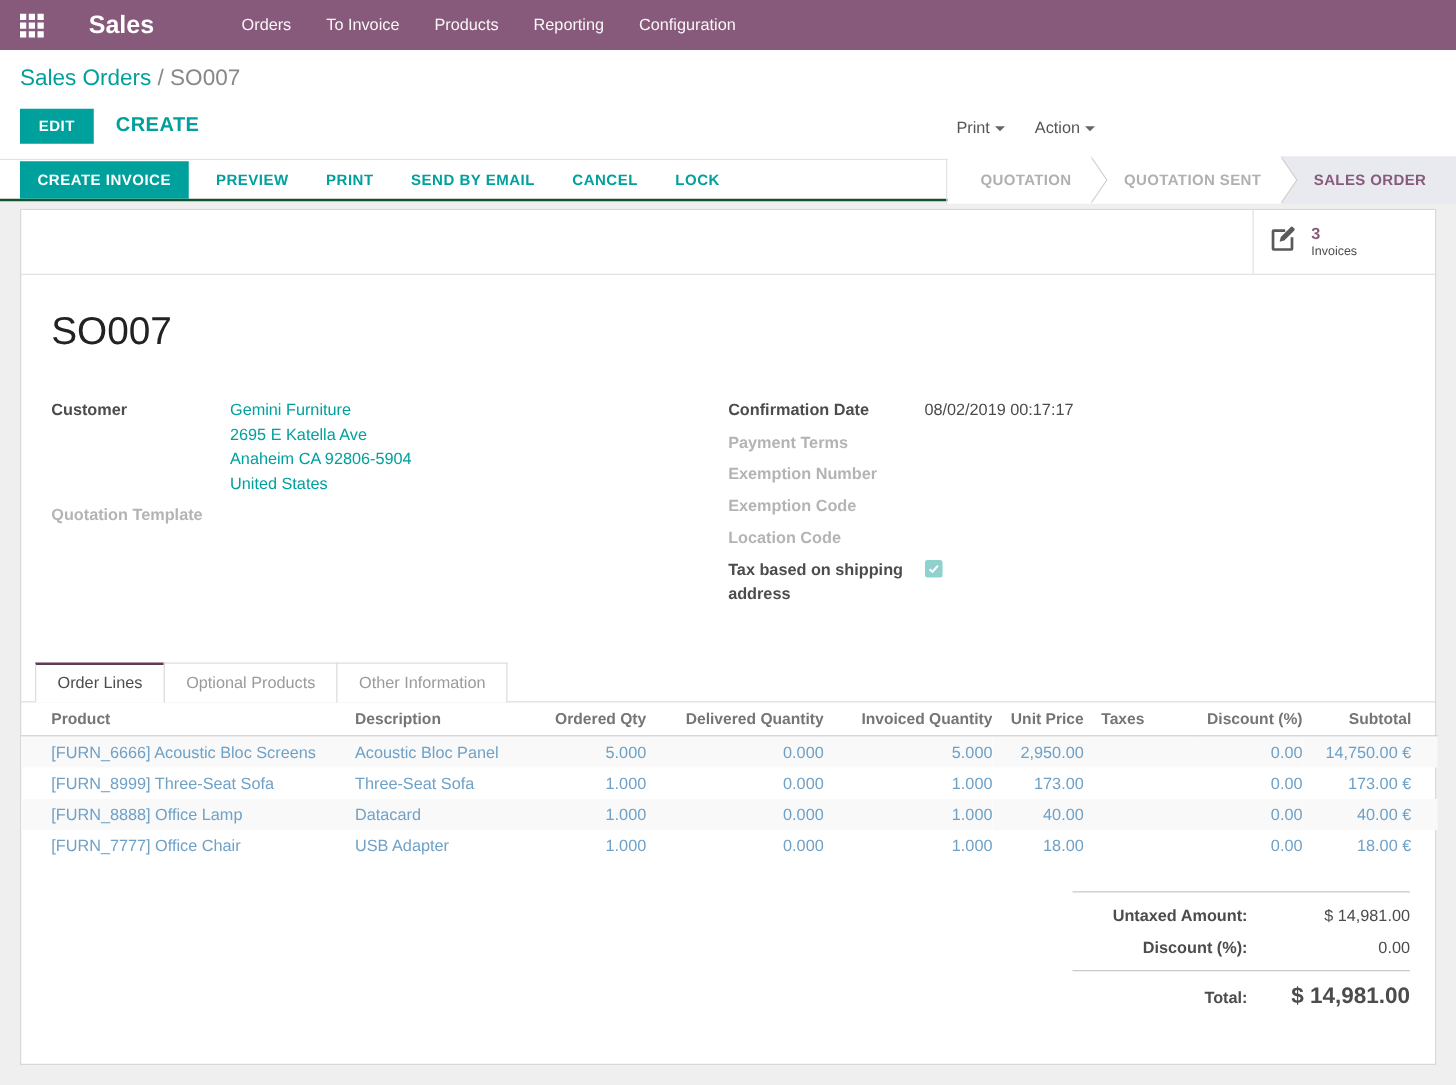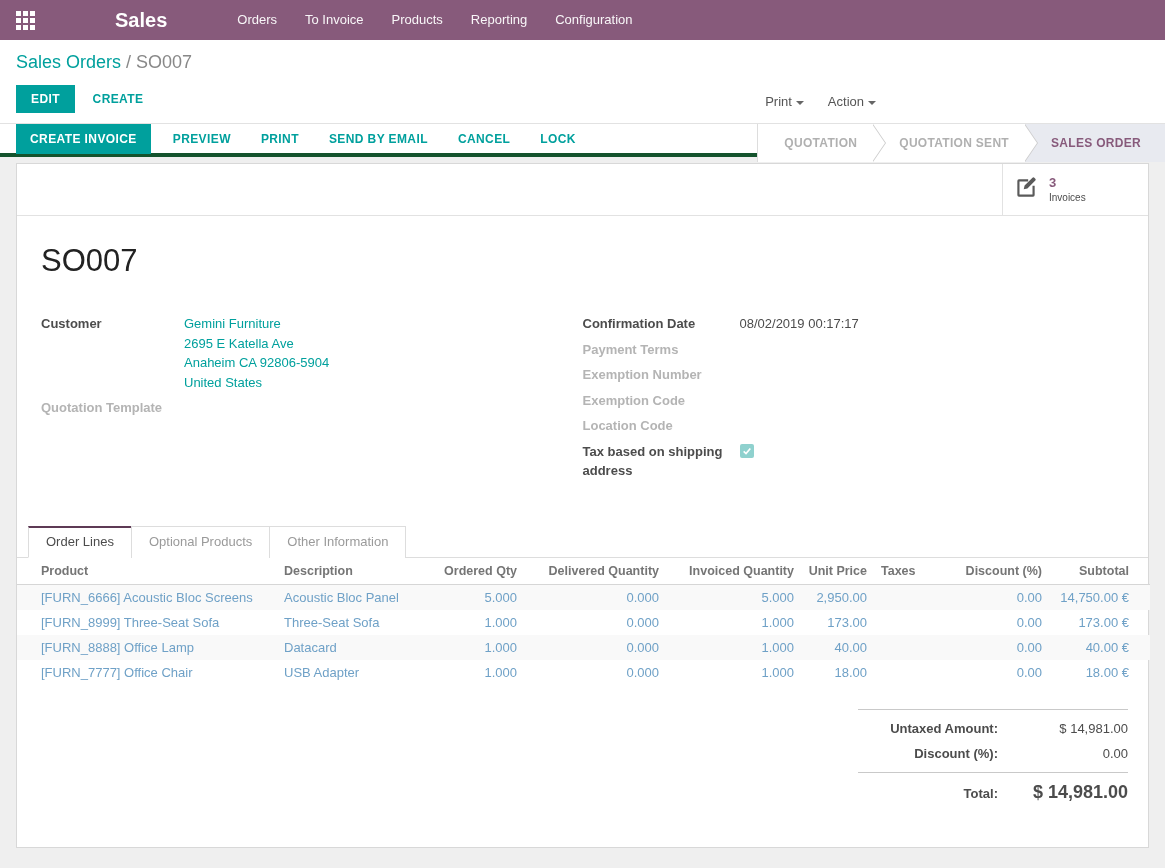--- a/index.html
+++ b/index.html
@@ -3,40 +3,40 @@
 <meta charset="utf-8">
 <style>
   * { margin:0; padding:0; box-sizing:border-box; }
   html,body { width:1165px; height:868px; overflow:hidden; background:#efefef;
               font-family:"Liberation Sans", sans-serif; font-size:13px; color:#4c4c4c; }
 
   
   .navbar { height:40px; background:#875A7B; display:flex; align-items:center; padding:0 16px; }
   .grid-icon { display:grid; grid-template-columns:repeat(3,5px); grid-gap:2px; cursor:pointer; margin-right:36px; }
   .grid-icon span { width:5px; height:5px; background:#fff; }
-  .brand { color:#fff; font-size:20px; font-weight:bold; margin-right:56px; cursor:pointer;margin-left:44px; }
+  .brand { color:#fff; font-size:20px; font-weight:bold; margin-right:56px; cursor:pointer; }
   .nav-item { color:rgba(255,255,255,.95); padding:0 14px; line-height:40px; cursor:pointer; font-size:13px; }
 
   
   .control-panel { background:#fff; padding:12px 16px 10px; position:relative; }
   .breadcrumb { font-size:18px; margin-bottom:12px; }
   .breadcrumb .parent { color:#00A09D; cursor:pointer; }
   .breadcrumb .sep, .breadcrumb .current { color:#888; }
   .btn-primary { background:#00A09D; color:#fff; border:none; font-size:12px; font-weight:bold;
                  letter-spacing:.4px; padding:7px 15px; cursor:pointer; }
-  .btn-link { background:none; border:none; color:#00A09D; font-size:12px; font-weight:bold;
+  .btn-link { background:none; border:none; color:#00A09D; font-size:16px; font-weight:bold;
               letter-spacing:.4px; padding:7px 14px; cursor:pointer; }
   .cp-right { position:absolute; right:277px; top:48px; display:flex; }
   .dropdown-toggle { background:none; border:none; color:#555; font-size:13px; padding:6px 12px; cursor:pointer; }
   .caret { display:inline-block; width:0; height:0; border-left:4px solid transparent;
            border-right:4px solid transparent; border-top:4px solid #666; margin-left:4px; vertical-align:middle; }
 
   
-  .statusbar { background:#fff; border-top:1px solid #e2e2e2; border-bottom:4px solid #14532d;
-               height:34px; display:flex; padding-left:16px; }
+  .statusbar { background:#fff; border-top:1px solid #e2e2e2; border-bottom:2px solid #14532d;
+               height:34px; display:flex; align-items:center; padding-left:16px; }
   .sb-left { display:flex; align-items:center; }
   .sb-btn { background:none; border:none; color:#00A09D; font-weight:bold; font-size:12px;
             letter-spacing:.4px; margin-right:30px; cursor:pointer; }
   .sb-btn.primary { background:#00A09D; color:#fff; padding:8px 14px; margin-right:22px; }
   .steps { margin-left:auto; display:flex; height:38px; border-left:1px solid #ddd; }
   .step { position:relative; display:flex; align-items:center; padding:0 16px 0 26px;
           font-size:12px; font-weight:bold; letter-spacing:.3px; color:#b0b0b0; background:#fff; cursor:pointer; }
   .step::before { content:""; position:absolute; right:-13px; top:0; z-index:1;
           border-top:19px solid transparent; border-bottom:19px solid transparent; border-left:13px solid #ccc; }
   .step::after  { content:""; position:absolute; right:-12px; top:0; z-index:2;

